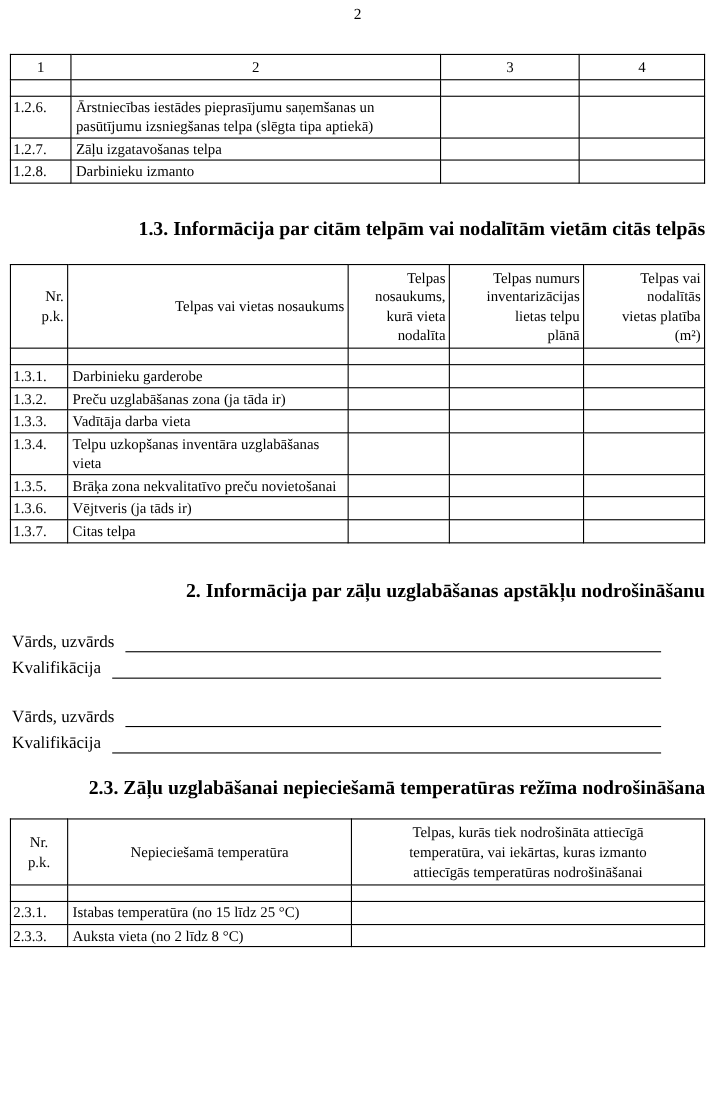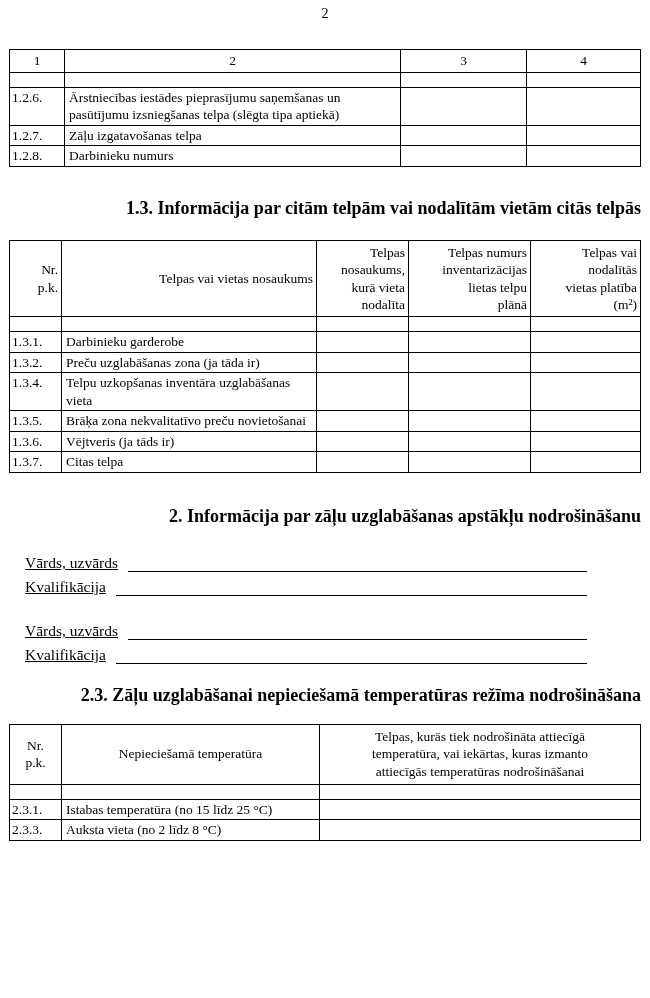--- a/index.html
+++ b/index.html
@@ -34,21 +34,21 @@
     line-height: 1.3; white-space: pre-line;
   }
   .h-s13 { margin-top: 30px; }
   .t2 { margin-top: 20px; }
   .t2 .hdr td { height: 76px; text-align: right; }
   .h-s2 { margin-top: 32px; }
   .h-s21 { margin-top: 24px; }
   .h-s22 { margin-top: 24px; }
   .h-s23 { margin-top: 20px; }
 
-  .fill-row { display: flex; align-items: flex-end; font-size: 15.5px; margin: 0 16px; text-decoration: underline; }
+  .fill-row { display: flex; align-items: flex-end; font-size: 15.5px; margin: 0 2px; }
   .fill-row .lbl { white-space: nowrap; }
   .fill-row .line {
     flex: 1; border-bottom: 1px solid #000;
     height: 17px; margin-left: 10px; margin-right: 38px;
   }
   .fill-first { margin-top: 26px; }
   .fill-next { margin-top: 6px; }
 
   .t3 { margin-top: 16px; }
   .t3 .hdr td { height: 60px; }
@@ -87,21 +87,21 @@
         <td></td>
       </tr>
       <tr>
         <td class="nr-cell">1.2.7.</td>
         <td>Zāļu izgatavošanas telpa</td>
         <td></td>
         <td></td>
       </tr>
       <tr>
         <td class="nr-cell">1.2.8.</td>
-        <td>Darbinieku numurs</td>
+        <td>Darbinieku izmanto</td>
         <td></td>
         <td></td>
       </tr>
     </tbody>
   </table>
 
   <h3 class="h-s13">1.3. Informācija par citām telpām vai nodalītām vietām citās telpās</h3>
 
   <table class="t2">
     <colgroup>
@@ -144,20 +144,27 @@
         <td></td>
       </tr>
       <tr>
         <td class="nr-cell">1.3.2.</td>
         <td>Preču uzglabāšanas zona (ja tāda ir)</td>
         <td></td>
         <td></td>
         <td></td>
       </tr>
       <tr>
+        <td class="nr-cell">1.3.3.</td>
+        <td>Vadītāja darba vieta</td>
+        <td></td>
+        <td></td>
+        <td></td>
+      </tr>
+      <tr>
         <td class="nr-cell">1.3.4.</td>
         <td>Telpu uzkopšanas inventāra uzglabāšanas vieta</td>
         <td></td>
         <td></td>
         <td></td>
       </tr>
       <tr>
         <td class="nr-cell">1.3.5.</td>
         <td>Brāķa zona nekvalitatīvo preču novietošanai</td>
         <td></td>

